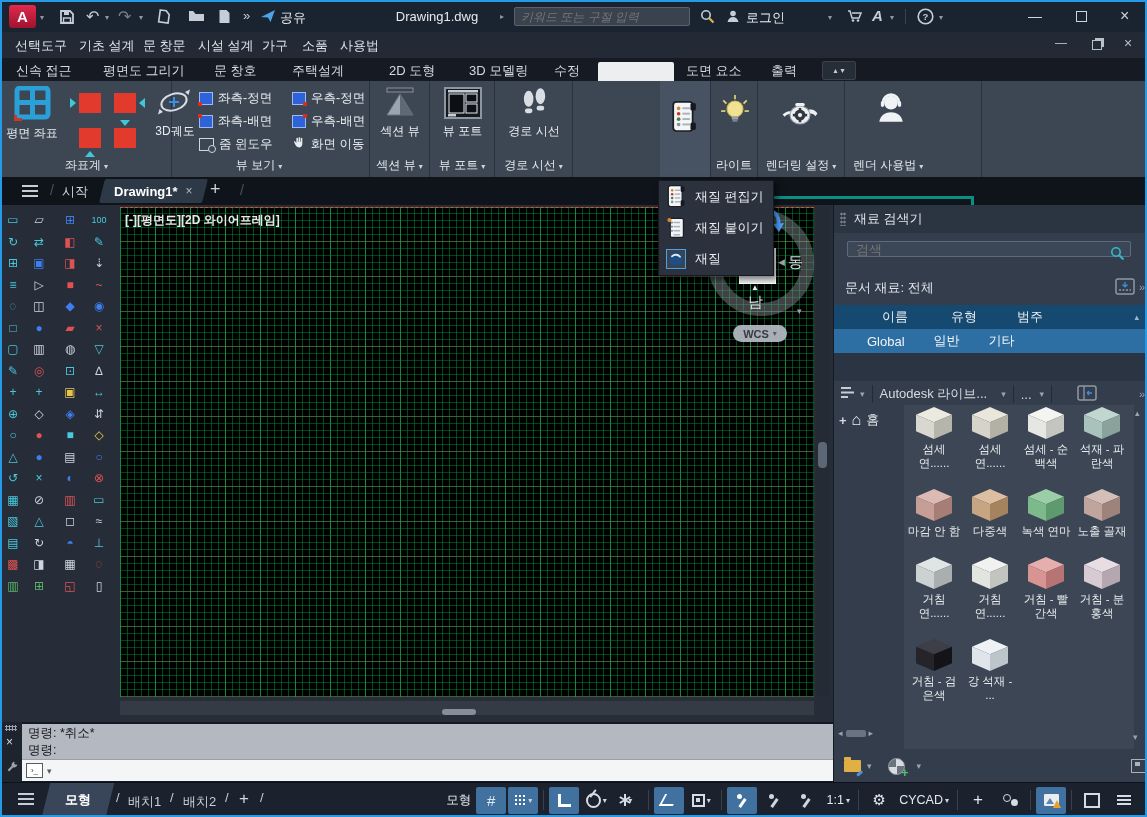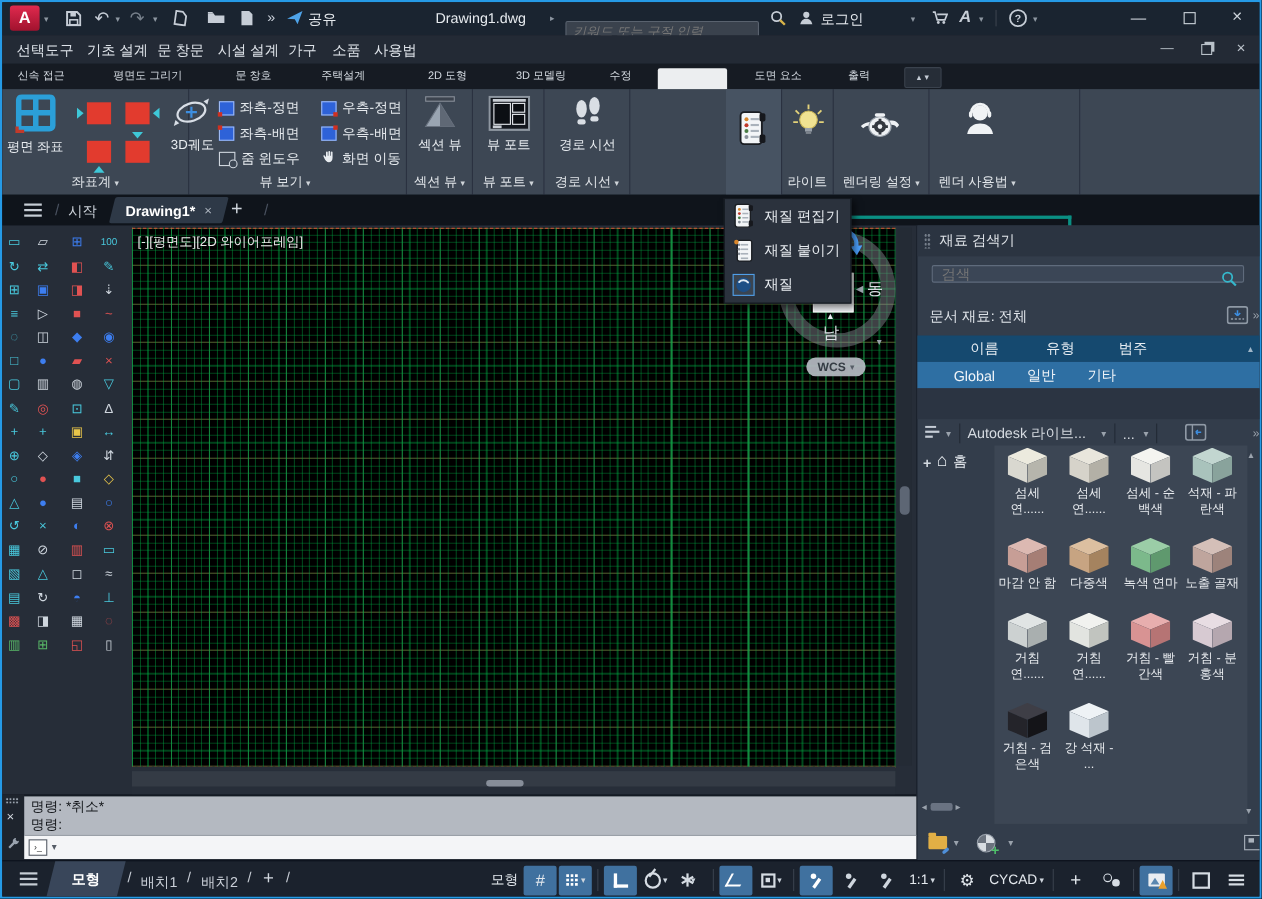--- a/index.html
+++ b/index.html
@@ -19,21 +19,21 @@
              font-style:italic;font-size:12px;padding:0 6px;height:19px;box-sizing:border-box;width:176px;outline:none;
              font-family:"Liberation Sans","DejaVu Sans",sans-serif;}
   .winbtn{color:#cdd4db;font-size:14px;}
   .maxbox{width:9px;height:9px;border:1.5px solid #cdd4db;display:inline-block;}
   .restore{width:8px;height:8px;border:1.5px solid #b9c1c9;box-shadow:2.5px -2.5px 0 -0.5px #b9c1c9;display:inline-block;}
   
   #menubar{left:0;top:30px;width:100%;height:26px;background:#232a35;}
   .mitem{color:#dfe4ea;font-size:13px;position:absolute;top:5px;}
   
   #ribtabs{left:0;top:56px;width:100%;height:23px;background:#161b23;}
-  .rtab{color:#d4dae1;font-size:10px;position:absolute;top:4px;}
+  .rtab{color:#d4dae1;font-size:13px;position:absolute;top:4px;}
   .rtab.active{background:#eceef0;color:#1a1d21;padding:20px 10px;top:4px;border-radius:2px 2px 0 0;}
   .ovf{background:#262d37;border:1px solid #3a424d;border-radius:2px;color:#c6cdd6;font-size:8px;
        display:flex;align-items:center;gap:3px;justify-content:center;}
   
   #ribbon{left:0;top:79px;width:100%;height:96px;background:#3d4754;border-bottom:1px solid #1d232c;}
   .panel{position:absolute;top:0;height:96px;border-right:1px solid #2a3140;box-sizing:border-box;}
   .plabel{position:absolute;bottom:3px;left:0;right:0;text-align:center;font-size:12px;color:#e2e6ea;}
   .pdd{font-size:8px;color:#cfd4d9;margin-left:3px;}
   .bigtxt{position:absolute;font-size:12px;color:#e8ecf0;text-align:center;}
   .redsq{position:absolute;width:22px;height:20px;background:#e23b2e;}
@@ -55,21 +55,21 @@
   
   #mainbg{left:0;top:203px;width:831px;height:517px;background:#262d38;}
   .strip{position:absolute;display:flex;flex-direction:column;gap:5.5px;width:20px;align-items:center;}
   .pal{font-size:12px;line-height:16px;height:16px;width:18px;text-align:center;}
   #canvas{left:118px;top:205px;width:694px;height:489px;background-color:#000;
     background-image:
       repeating-linear-gradient(90deg, rgba(0,165,65,.45) 0 1px, transparent 1px 7px),
       repeating-linear-gradient(0deg, rgba(0,165,65,.40) 0 1px, transparent 1px 7px),
       repeating-linear-gradient(90deg, rgba(70,225,120,.5) 0 1px, transparent 1px 35px),
       repeating-linear-gradient(0deg, rgba(225,85,60,.5) 0 1px, transparent 1px 35px);
-    border-top:1px dashed rgba(255,80,60,.8);border-bottom:1px dashed rgba(255,80,60,.8);}
+    border-top:1px dashed rgba(255,80,60,.8);border-bottom:1px dashed rgba(255,80,60,.8);font-weight:bold;}
   #vplabel{position:absolute;left:5px;top:4px;color:#e8e8e8;font-size:12px;}
   #gutter{left:118px;top:695px;width:694px;height:25px;background:#272e39;}
   .htrack{position:absolute;left:0;top:4px;width:694px;height:14px;background:#343b45;}
   .hthumb{position:absolute;left:322px;top:8px;width:34px;height:6px;background:#878e99;border-radius:3px;}
   #vscroll{left:814px;top:205px;width:13px;height:489px;background:#242b35;}
   .vthumb{position:absolute;left:2px;top:235px;width:9px;height:26px;background:#5d6674;border-radius:4px;}
   
   .vc-ring{left:706px;top:208px;width:80px;height:80px;border:13px solid rgba(140,145,152,.45);border-radius:50%;}
   .vc-face{left:737px;top:246px;width:35px;height:34px;background:#e9ebee;border:1px solid #fff;}
   .vc-txt{color:#d8dce1;font-size:15px;}
@@ -205,21 +205,21 @@
       </span>
     <span class="abs tico" style="left:241px;top:6px;font-size:13px">»</span>
     <span class="abs tico" style="left:258px;top:7px">
         <svg width="16" height="14" viewBox="0 0 16 14">
           <path d="M1 8L15 1l-4.5 12L8 8.5z" fill="#4ea3e8"></path>
         </svg>
       </span>
     <span class="abs ttl" style="left:278px;top:7px">공유</span>
     <span class="abs ttl" style="left:360px;top:7px;width:150px;text-align:center">Drawing1.dwg</span>
     <span class="abs tcaret" style="left:498px;top:10px">▸</span>
-    <input class="abs searchbox" style="left: 512px; top: 17px;" placeholder="키워드 또는 구절 입력">
+    <input class="abs searchbox" style="left: 512px; top: 5px;" placeholder="키워드 또는 구절 입력">
     <span class="abs tico" style="left:698px;top:7px">
         <svg width="15" height="15" viewBox="0 0 15 15">
           <circle cx="6" cy="6" r="4.2" stroke="#c6cdd6" fill="none" stroke-width="1.6"></circle>
           <line x1="9.2" y1="9.2" x2="13.5" y2="13.5" stroke="#d8b44a" stroke-width="2.2"></line>
         </svg>
       </span>
     <span class="abs tico" style="left:724px;top:7px">
         <svg width="14" height="14" viewBox="0 0 14 14">
           <circle cx="7" cy="4.5" r="2.8" fill="#c6cdd6"></circle>
           <path d="M1.5 13c.8-3.6 3-5 5.5-5s4.7 1.4 5.5 5z" fill="#c6cdd6"></path>

